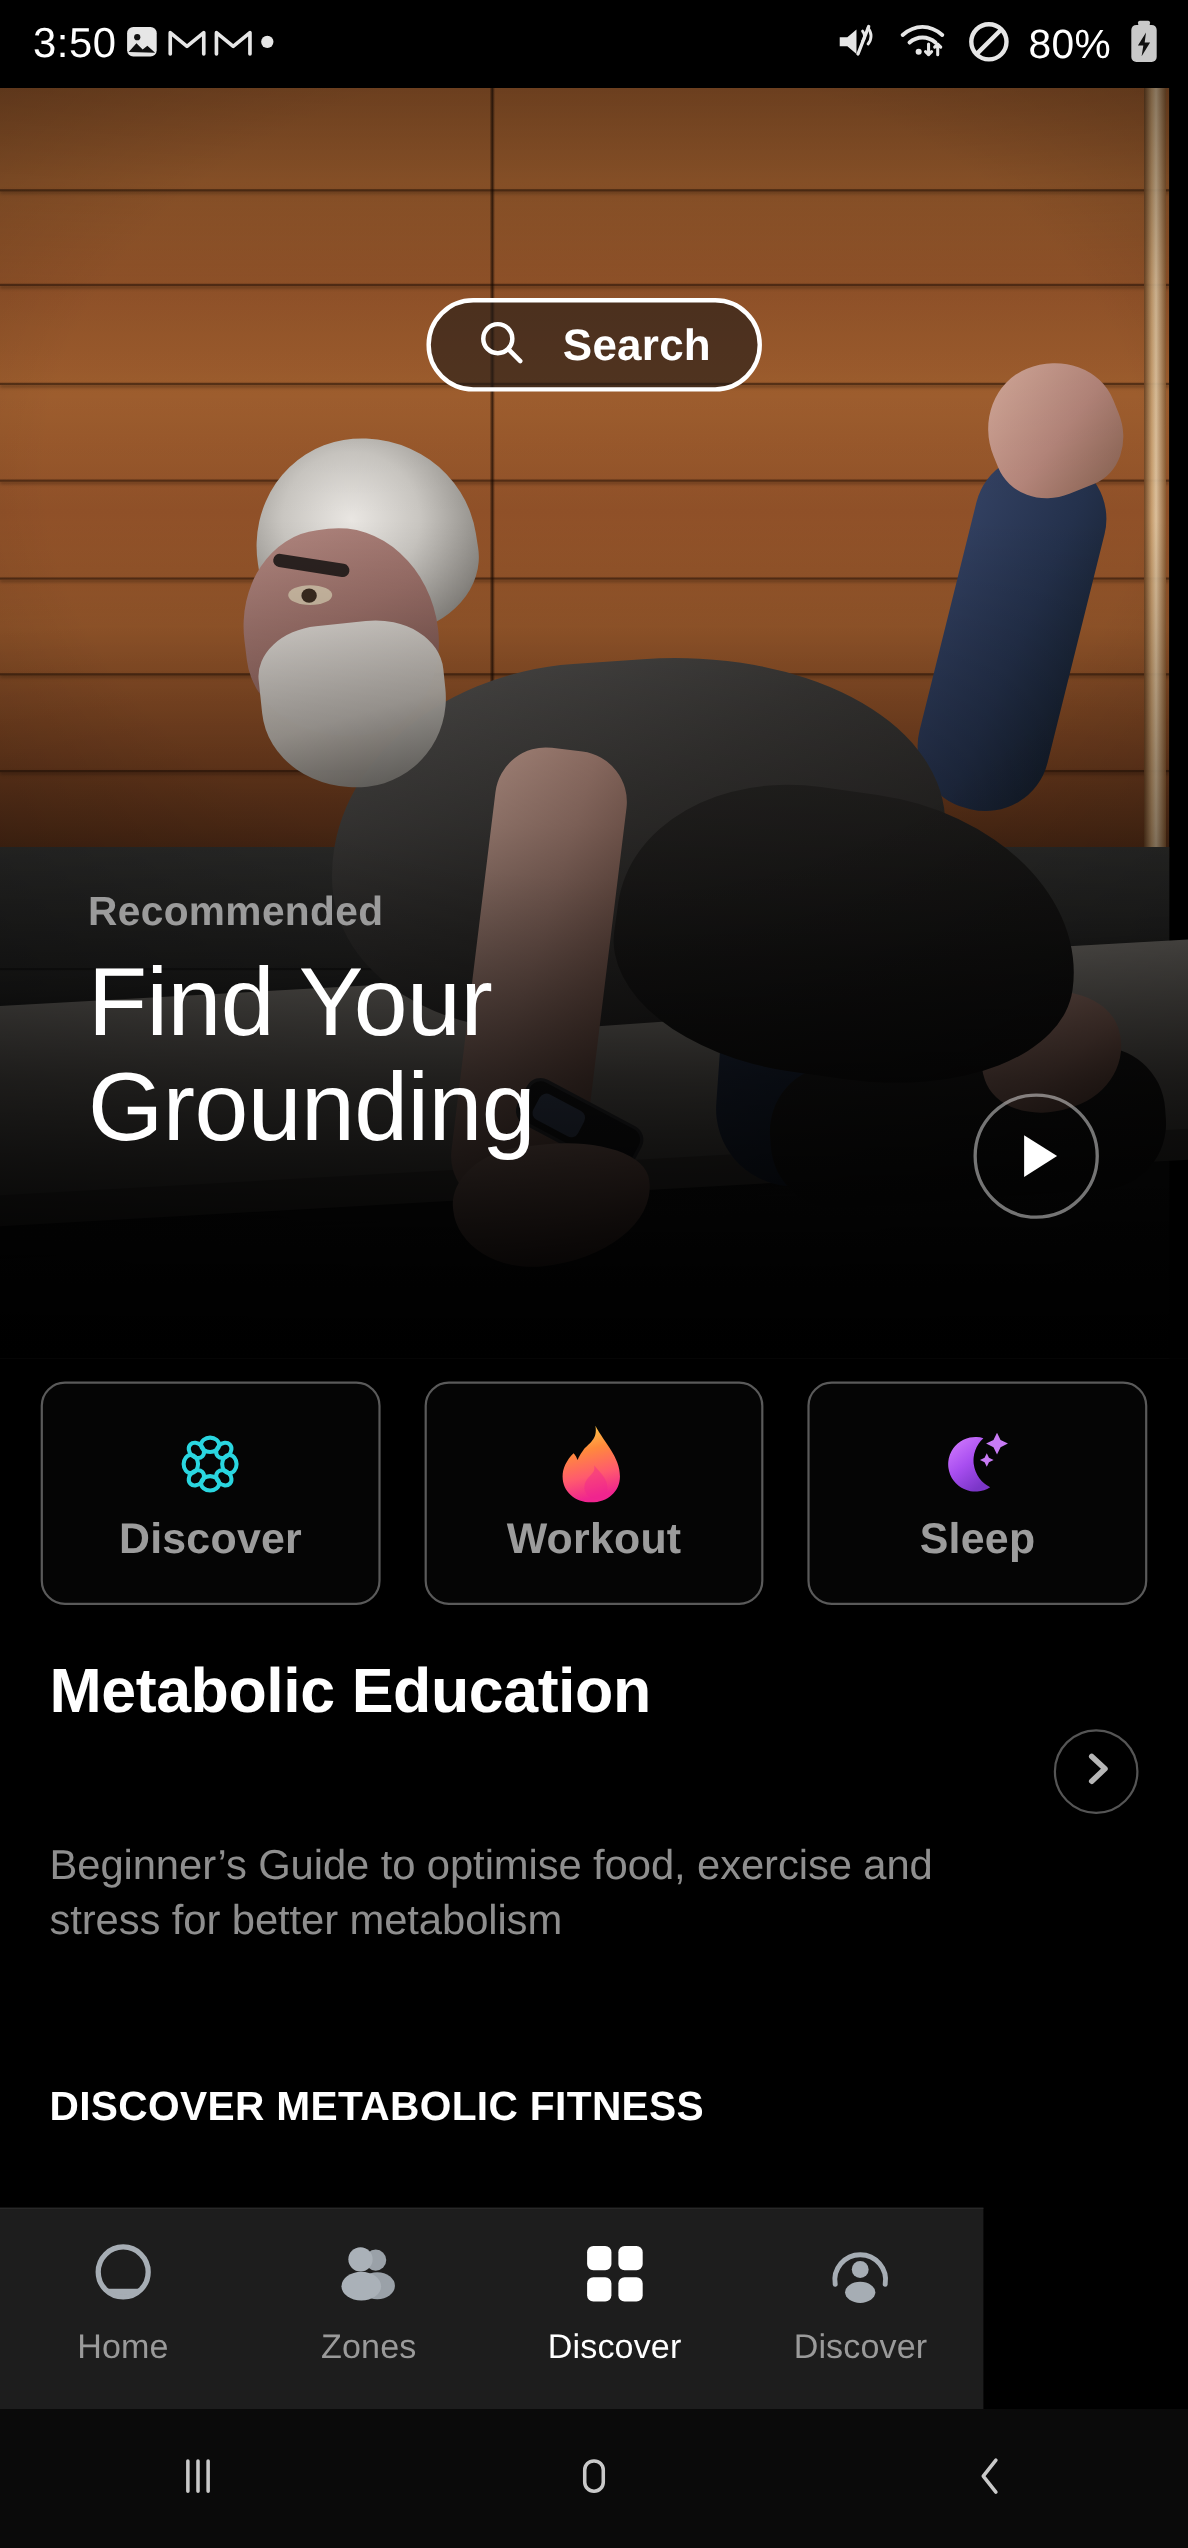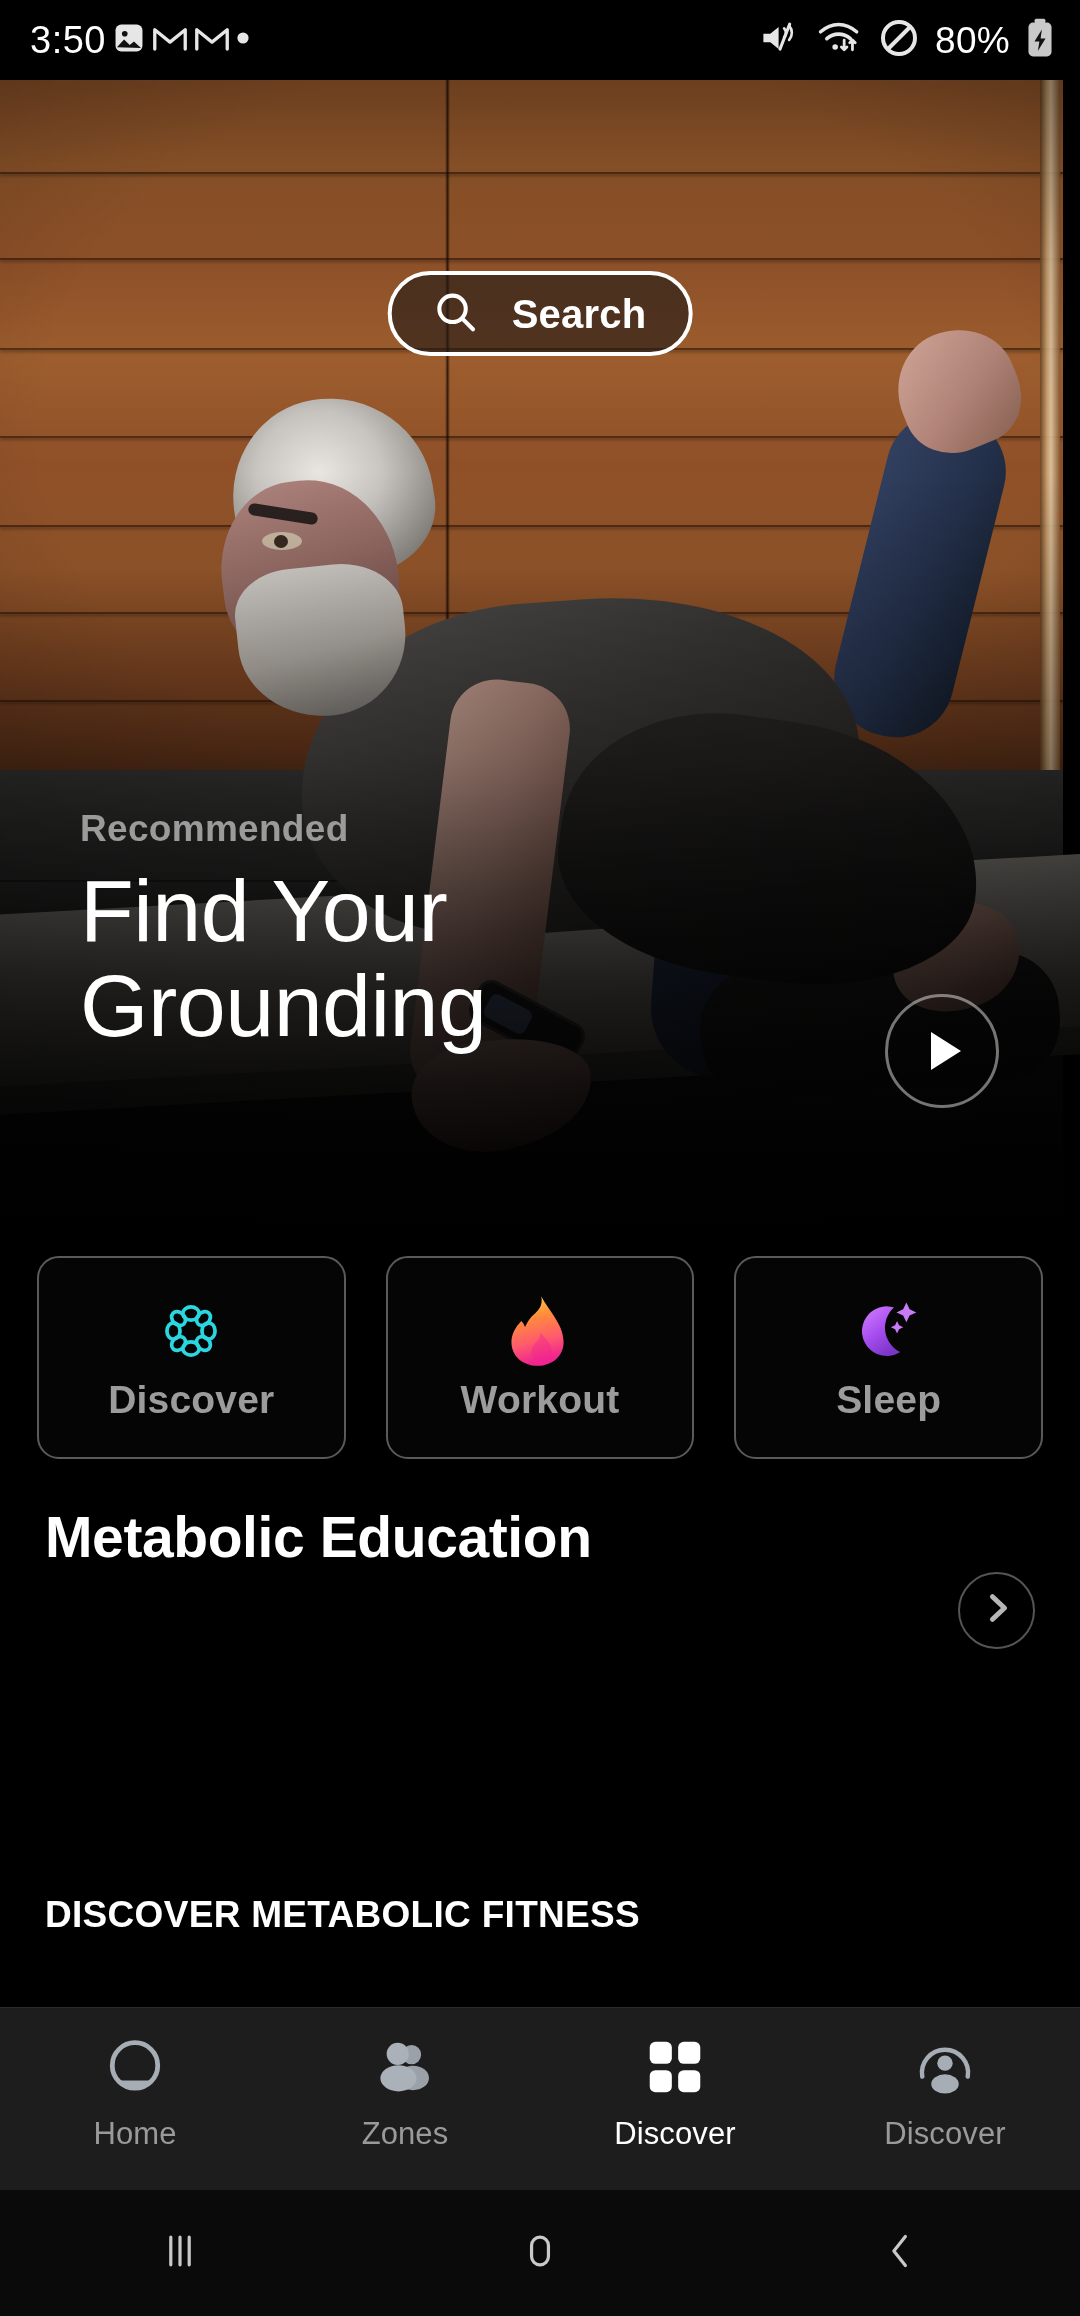--- a/index.html
+++ b/index.html
@@ -231,21 +231,21 @@
   }
 
   
   .discover-head{
     position:absolute; left:45px; top:1894px;
     font-size:37px; font-weight:700; color:#fff; letter-spacing:.3px;
   }
 
   
   .bottomnav{
-    position:absolute; left:0; top:2007px; width:1080px; height:183px;
+    position:absolute; left:0; top:2007px; width:894px; height:183px;
     background:#1d1d1d; border-top:1px solid #2c2c2c;
     display:flex; align-items:flex-start; padding-top:27px;
   }
   .navitem{
     flex:1; display:flex; flex-direction:column; align-items:center; gap:17px;
   }
   .navicon{ height:64px; display:flex; align-items:center; justify-content:center; }
   .navlabel{ font-size:31px; color:#9a9a9a; font-weight:400; letter-spacing:.1px; }
   .navitem.active .navlabel{ color:#ffffff; }
 
@@ -442,20 +442,21 @@
   <div class="edu-head">
     <div class="edu-title">Metabolic Education</div>
     <div class="edu-chevron">
       <span>
         <svg width="36" height="36" viewBox="0 0 24 24">
           <path d="M9 4.5 L17 12 L9 19.5" fill="none" stroke="#b6b6b6" stroke-width="3.4" stroke-linecap="round" stroke-linejoin="round"></path>
         </svg>
       </span>
     </div>
   </div>
+  <div class="edu-sub">Beginner’s Guide to optimise food, exercise and stress for better metabolism</div>
 </div>
 
 <div class="discover-head">DISCOVER METABOLIC FITNESS</div>
 
 <div class="bottomnav">
 
   <div class="navitem">
     <span class="navicon">
       <svg width="64" height="64" viewBox="0 0 40 40">
         <circle cx="20" cy="19" r="14.2" fill="none" stroke="#a6adb4" stroke-width="3"></circle>

